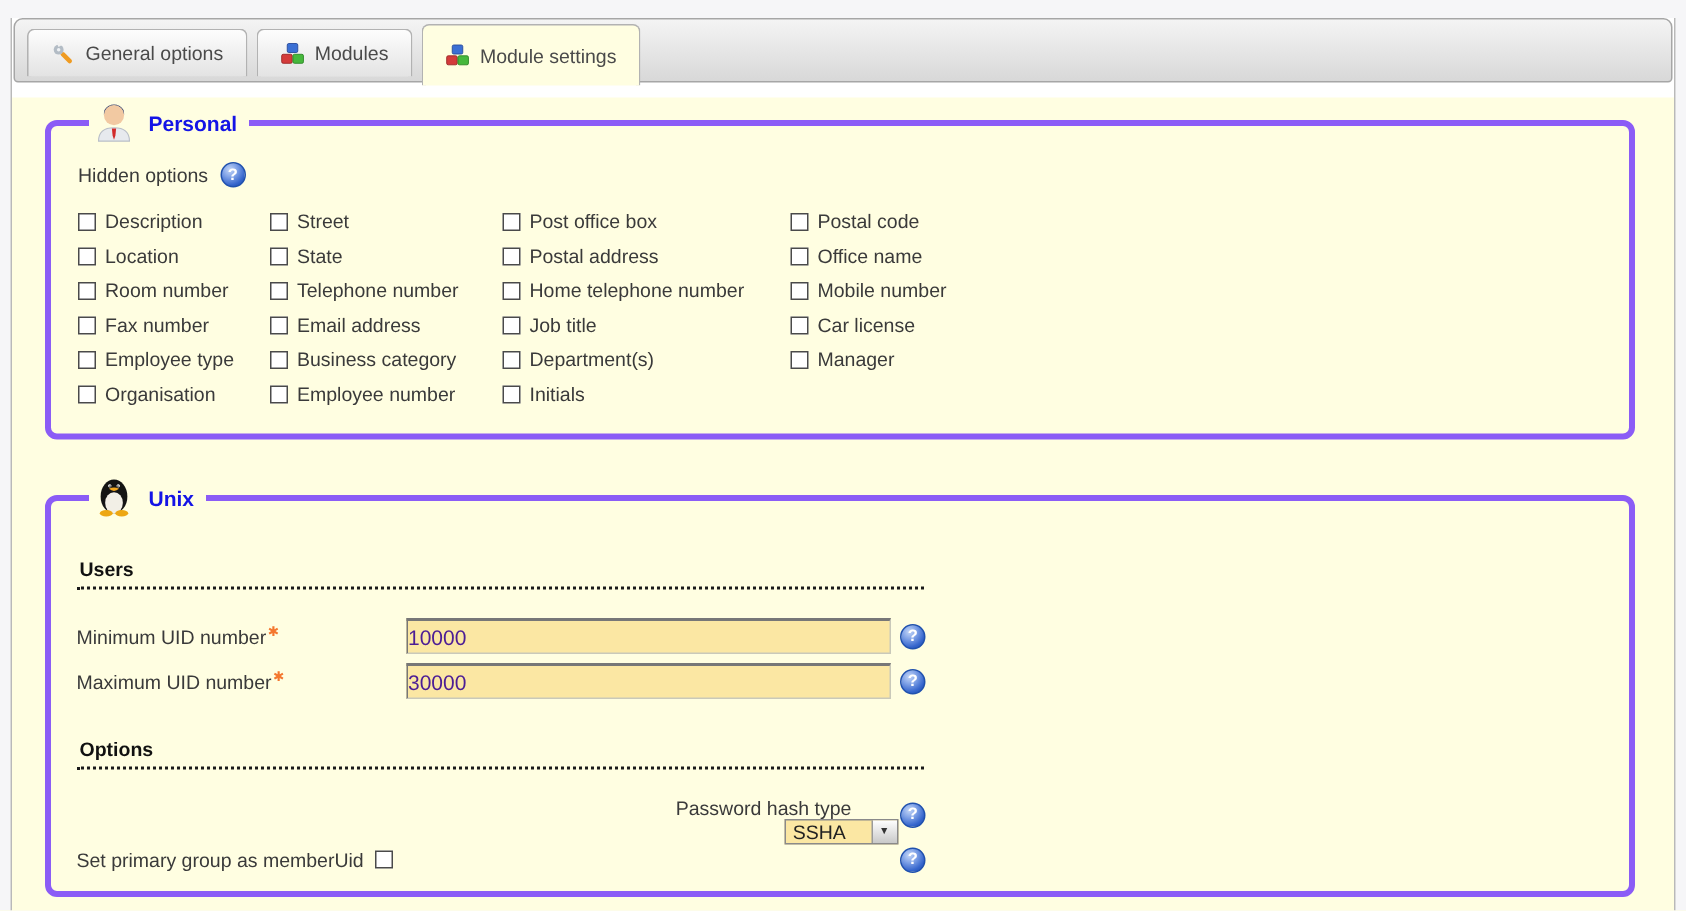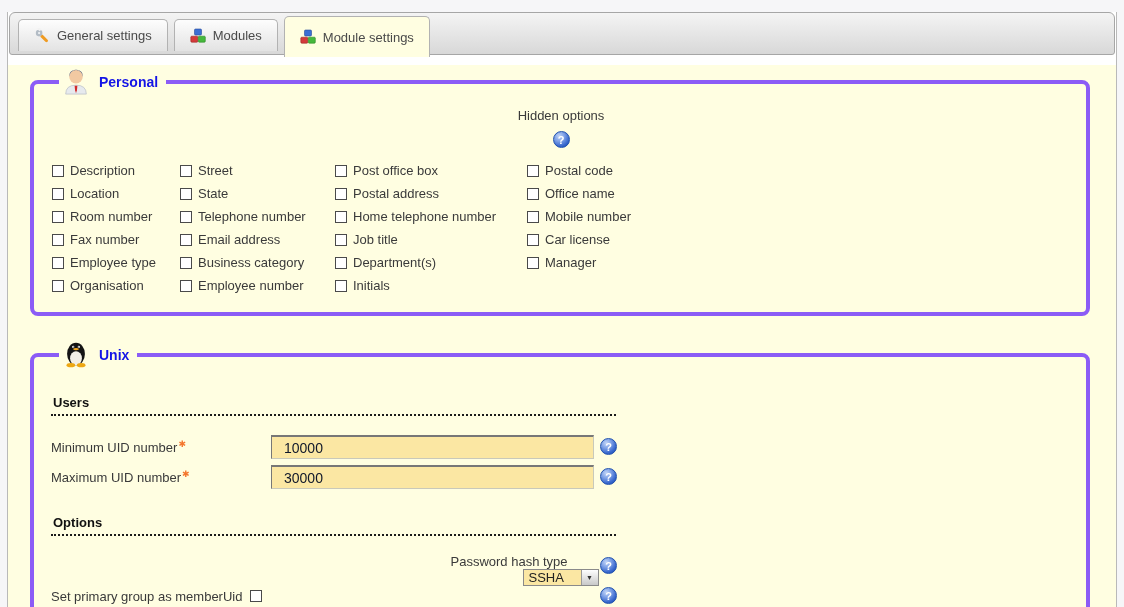--- a/index.html
+++ b/index.html
@@ -64,21 +64,21 @@
     border:4px solid #8b5cf6;
     border-radius:8px;
     padding:0 16px 20px 17px;
   }
   fieldset.section legend {
     display:flex; align-items:center; gap:8px;
     margin-left:8px; padding:0 8px 0 2px;
   }
   .legend-title { color:#1414e6; font-weight:bold; font-size:14px; }
   
-  .hidden-options { display:flex; align-items:center; gap:8px; margin:10px 0 0 1px;flex-direction:column; }
+  .hidden-options { display:flex; align-items:center; gap:8px; margin:10px 0 0 1px; }
   .cb-grid {
     margin:16px 0 0 1px;
     display:grid;
     grid-template-columns:128px 155px 192px 220px;
     row-gap:10px;
   }
   .cb-item { display:flex; align-items:center; gap:6px; height:13px; }
   .cb {
     width:12px; height:12px; background:#fff;
     border:1px solid #4a4a4a; display:inline-block; flex:0 0 auto;
@@ -96,22 +96,22 @@
   .frow.first { margin-top:19px; }
   .frow .flabel { width:220px; flex:0 0 auto; }
   .req { color:#f4772e; font-size:9px; vertical-align:super; margin-left:1px; }
   input.txt {
     width:323px; height:24px;
     background:#fbe7a3;
     border:1px solid #c9c9ba;
     border-top:2px solid #777;
     border-left:1px solid #777;
     font-family:"Liberation Sans", sans-serif;
-    font-size:14px; color:#0f172a;
-    padding:0 12px;
+    font-size:14px; color:#4c1d95;
+    padding:0 0;
   }
   .row-help { position:absolute; left:549px; top:3px; }
   .help {
     width:17px; height:17px; border-radius:50%;
     background:radial-gradient(circle at 35% 28%, #c3d6f7 0%, #7da0e6 35%, #3565cc 70%, #1d4aa8 100%);
     border:1px solid #2051ae;
     color:#fff; font-weight:bold; font-size:11px;
     display:inline-flex; align-items:center; justify-content:center;
     cursor:pointer;
   }
@@ -141,21 +141,21 @@
   <div class="tabbar">
     <div class="tab">
       <span class="ticon">
         <svg viewBox="0 0 16 16" width="16" height="16">
           <rect x="6.6" y="6.7" width="9.4" height="3" rx="1.4" fill="#ef9b22" transform="rotate(45 8 8)"></rect>
           <circle cx="5.1" cy="5.1" r="3.3" fill="#b3bcc5"></circle>
           <rect x="4.1" y="-0.6" width="2.2" height="3.6" fill="#f2f2f2" transform="rotate(-28 5.1 1.2)"></rect>
           <circle cx="5.1" cy="5.1" r="1.15" fill="#eef1f4"></circle>
         </svg>
       </span>
-      <span>General settings</span>
+      <span>General options</span>
     </div>
     <div class="tab">
       <span class="ticon">
         <svg viewBox="0 0 16 16" width="16" height="16">
           <rect x="4.5" y="1" width="7" height="6" rx="1" fill="#3b6fd4" stroke="#27499b" stroke-width="0.6"></rect>
           <rect x="0.8" y="8.2" width="7" height="6" rx="1" fill="#d43b3b" stroke="#9b2727" stroke-width="0.6"></rect>
           <rect x="8.3" y="8.2" width="7" height="6" rx="1" fill="#46b83c" stroke="#2c8827" stroke-width="0.6"></rect>
         </svg>
       </span>
       <span>Modules</span>

